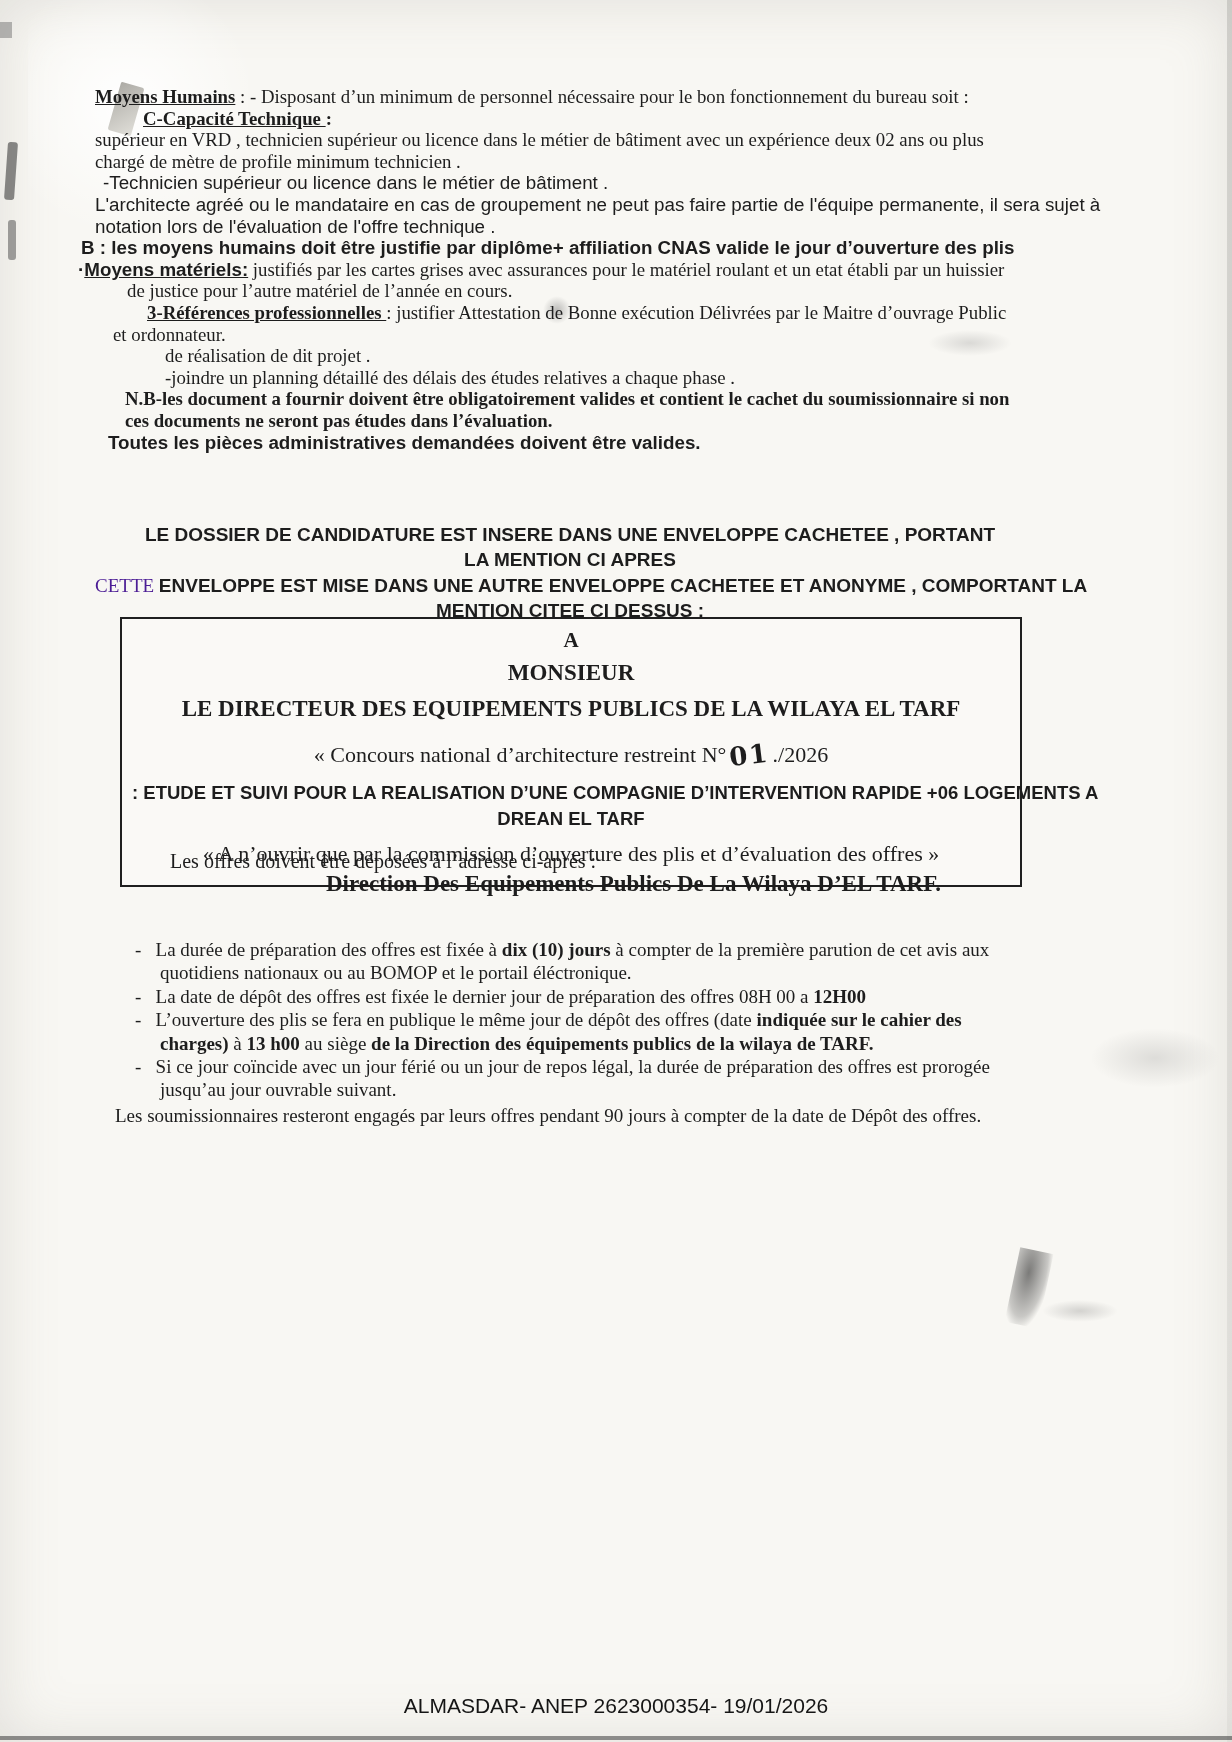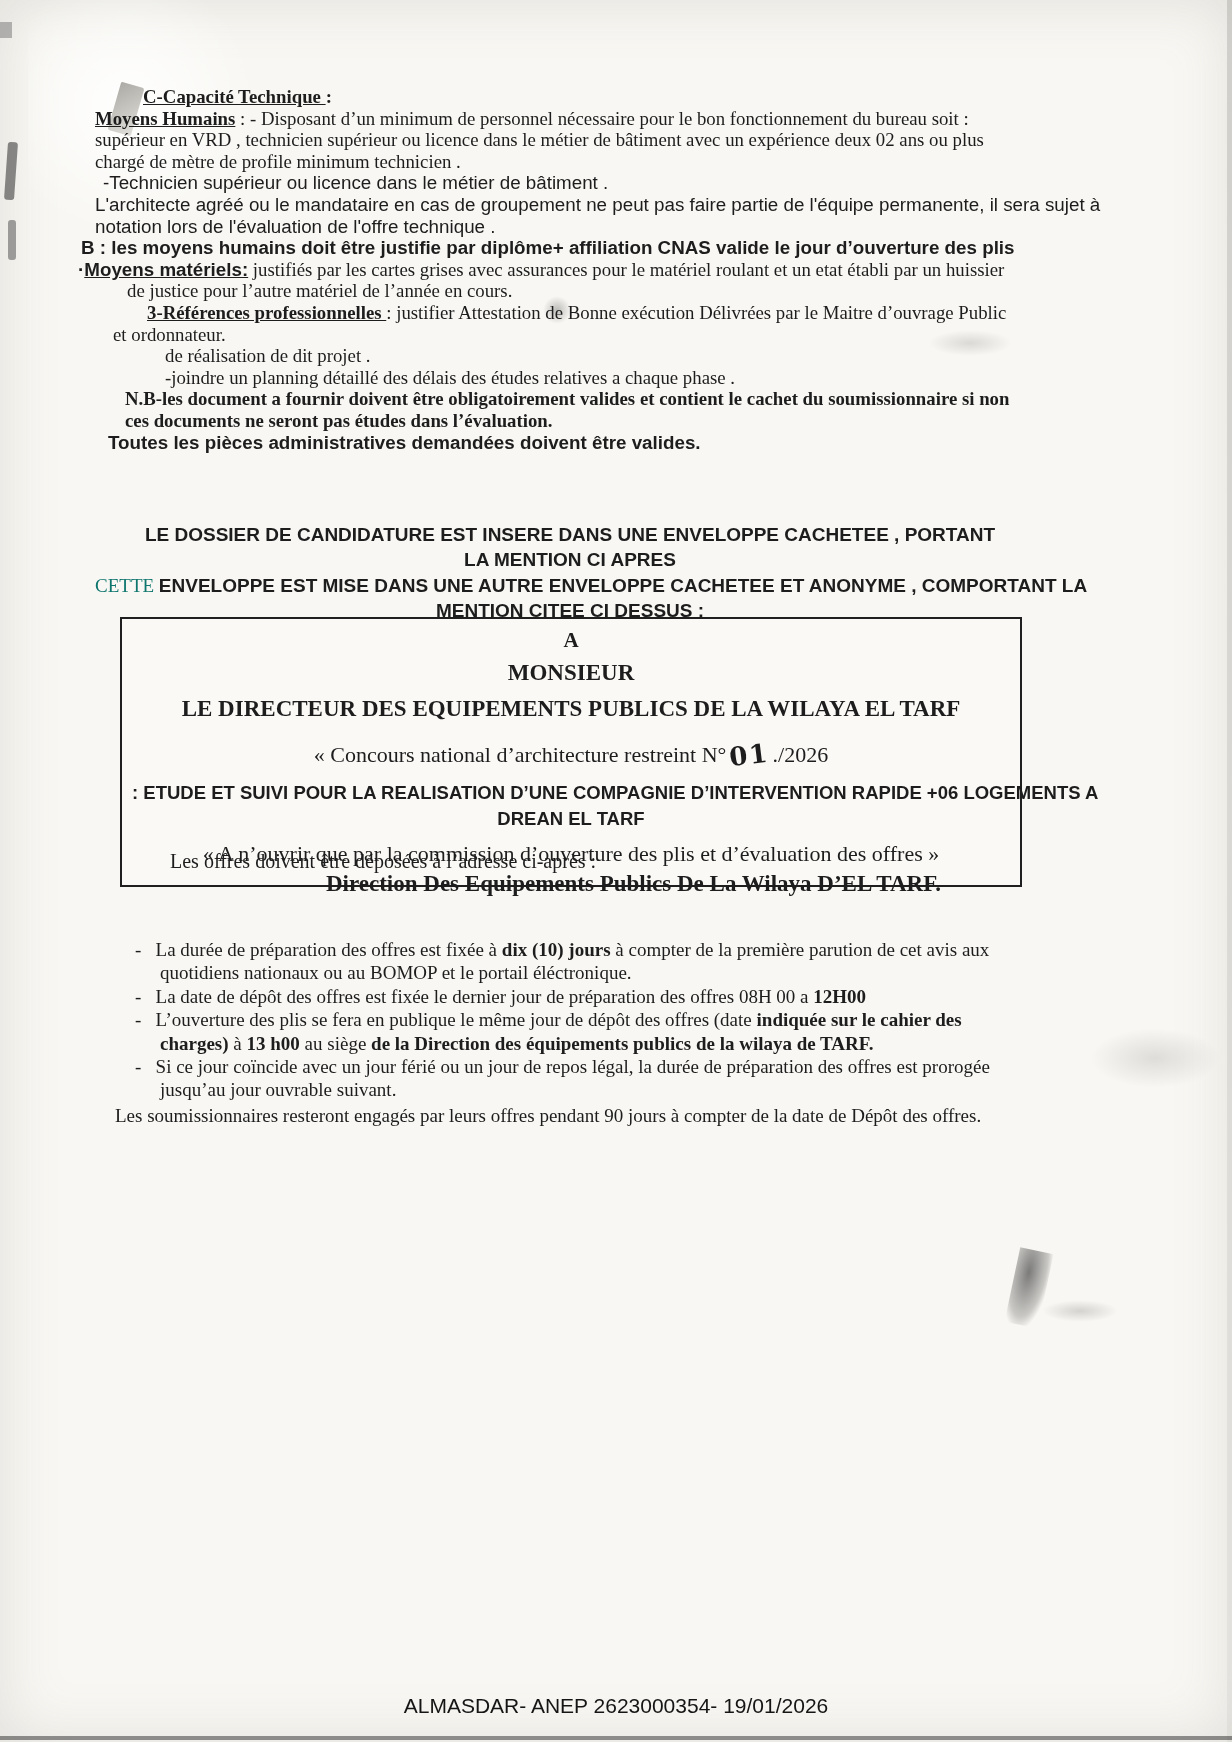--- a/index.html
+++ b/index.html
@@ -11,21 +11,21 @@
     color:#1d1d1d;
     font-family:"Liberation Serif",serif;
     overflow:hidden;
     box-shadow:inset 0 0 60px rgba(120,115,105,.18);
   }
   .line{white-space:nowrap;}
   .b{font-weight:700;}
   .u{text-decoration:underline;}
   .serif{font-family:"Liberation Serif",serif;}
   .sans{font-family:"Liberation Sans",sans-serif;}
-  .lt{color:#0f766e;font-weight:400;}
+  .lt{color:#4c1d95;font-weight:400;}
   .hw{
     display:inline-block;
     font-family:"DejaVu Serif",serif;
     font-weight:700;font-size:26px;
     transform:rotate(-7deg) translateY(2px);
     letter-spacing:2px;margin:0 3px;
   }
   .block{position:absolute;}
   #blockA{left:95px;top:86px;width:985px;}
   #blockA .line{font-size:18.8px;line-height:21.6px;}
@@ -83,22 +83,22 @@
   <div class="artifact" id="m3"></div>
   <div class="artifact" id="sm1"></div>
   <div class="artifact" id="sm2"></div>
   <div class="artifact" id="sm3"></div>
   <div class="artifact" id="st1"></div>
   <div class="artifact" id="st2"></div>
   <div class="artifact" id="edge-r"></div>
   <div class="artifact" id="bottombar"></div>
 
   <div class="block" id="blockA">
+      <div class="line serif"><span class="b u">Moyens Humains</span><span> : - Disposant d’un minimum de personnel nécessaire pour le bon fonctionnement du bureau soit :</span></div>
       <div class="line serif" style="padding-left: 48px;"><span class="b u">C-Capacité Technique </span><span class="b">:</span></div>
-      <div class="line serif"><span class="b u">Moyens Humains</span><span> : - Disposant d’un minimum de personnel nécessaire pour le bon fonctionnement du bureau soit :</span></div>
       <div class="line serif"><span>supérieur en VRD , technicien supérieur  ou licence dans le métier de bâtiment avec un expérience deux 02 ans ou plus</span></div>
       <div class="line serif"><span>chargé de mètre de profile minimum technicien  .</span></div>
       <div class="line sans" style="padding-left: 8px;"><span>-Technicien supérieur ou licence dans le métier de bâtiment .</span></div>
       <div class="line sans"><span>L'architecte agréé ou le mandataire en cas de groupement ne peut pas faire partie de l'équipe permanente, il  sera sujet à</span></div>
       <div class="line sans"><span>notation lors de l'évaluation de l'offre technique .</span></div>
       <div class="line sans b" style="margin-left: -14px;"><span>B : les moyens humains doit être justifie par diplôme+ affiliation CNAS  valide le jour d’ouverture des plis</span></div>
       <div class="line serif" style="margin-left: -17px;"><span class="b sans">·</span><span class="b u sans">Moyens matériels:</span><span> justifiés par les cartes grises avec assurances pour le matériel roulant  et un etat établi par un huissier</span></div>
       <div class="line serif" style="padding-left: 32px;"><span>de justice pour l’autre matériel de l’année en cours.</span></div>
       <div class="line serif" style="padding-left: 52px;"><span class="b u">3-Références professionnelles </span><span>: justifier Attestation de Bonne exécution Délivrées par le Maitre d’ouvrage Public</span></div>
       <div class="line serif" style="padding-left: 18px;"><span>et ordonnateur.</span></div>

